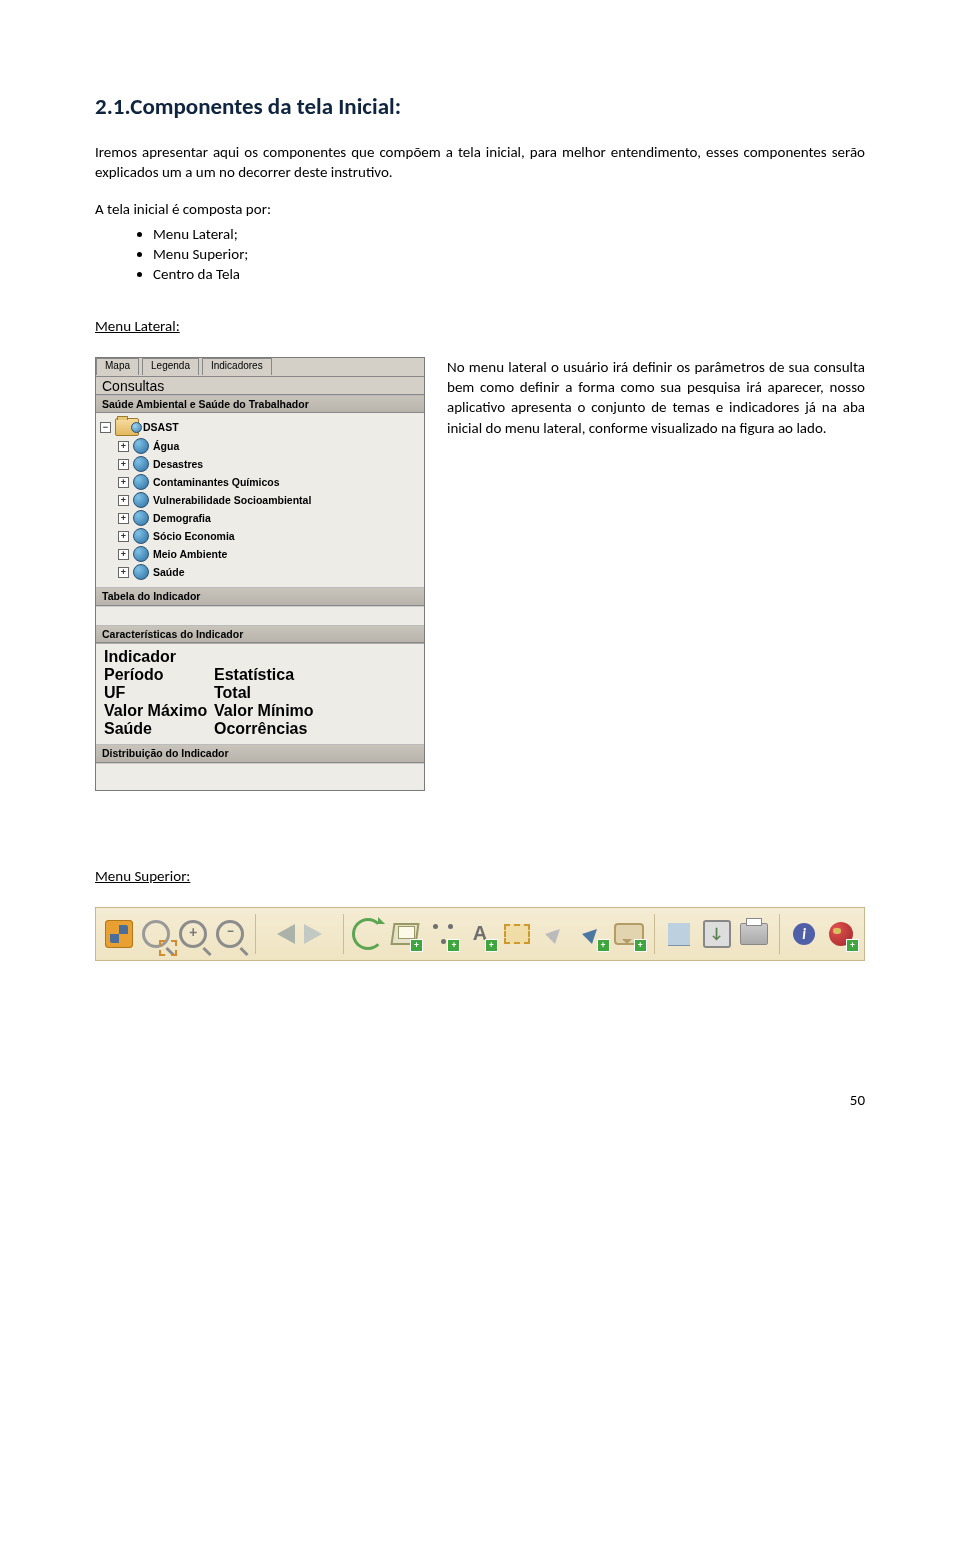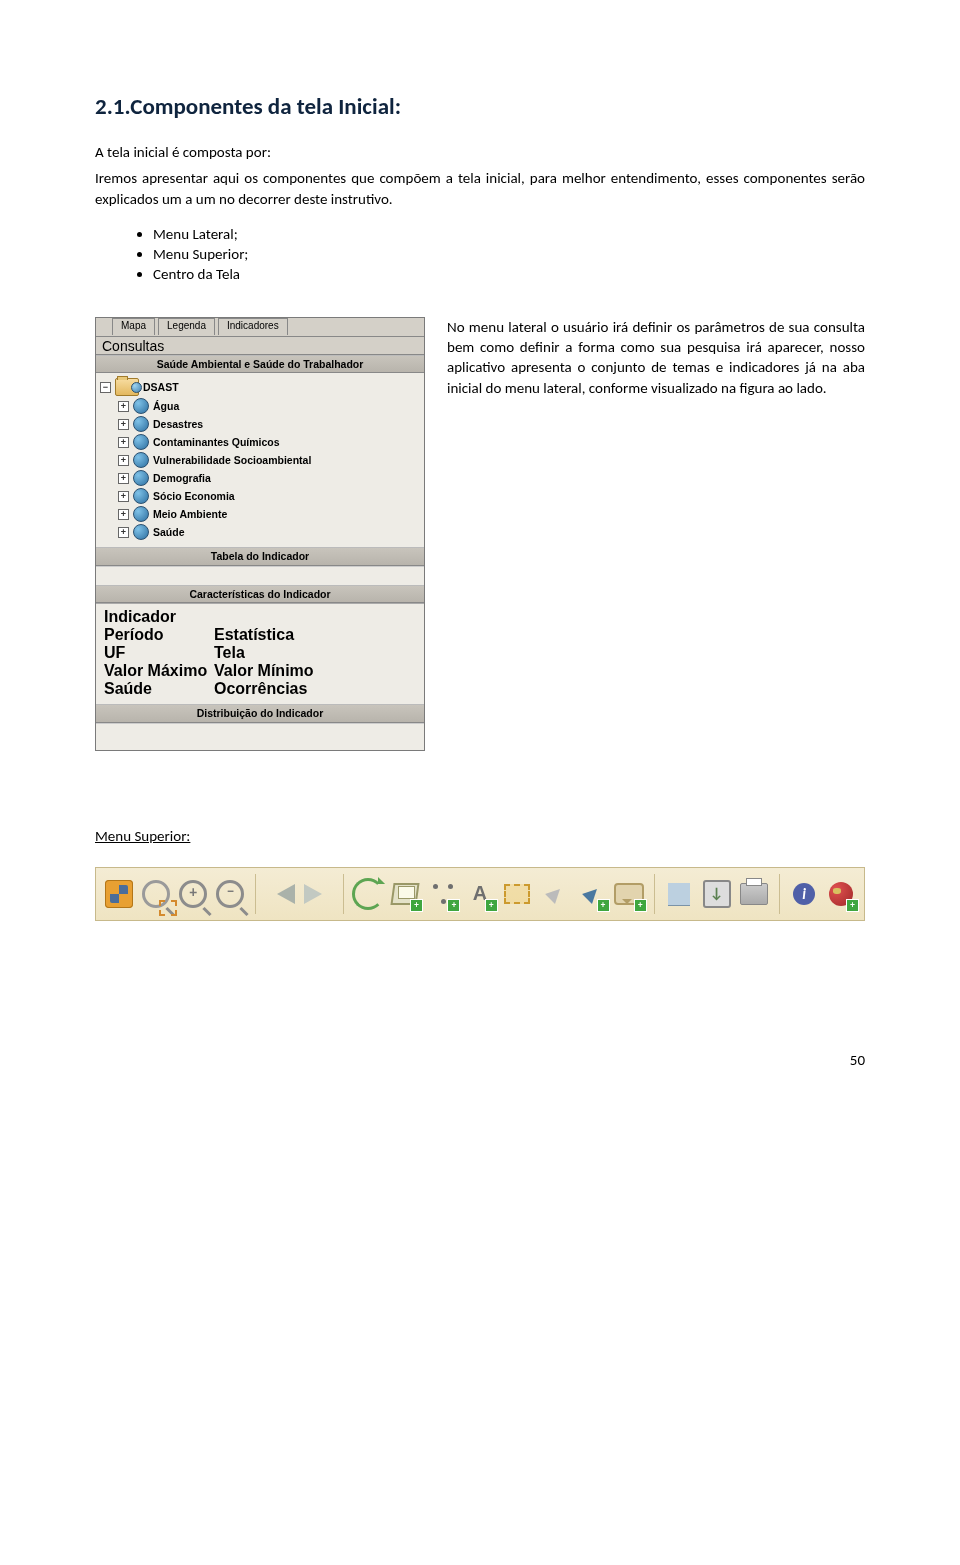--- a/index.html
+++ b/index.html
@@ -53,21 +53,20 @@
     background: #d4d0c8;
     font-family: Tahoma, Arial, sans-serif;
     font-size: 10.5px;
     line-height: 1;
   }
   .tabrow {
     display: flex;
     background: #d4d0c8;
     border-bottom: 1px solid #888;
     height: 18px;
-    padding-left: 16px;
   }
   .tab {
     border: 1px solid #888;
     border-bottom: none;
     padding: 2px 8px 0 8px;
     background: #d4d0c8;
     font-size: 10px;
     height: 14px;
   }
   .tab.sep { width: 3px; padding: 0; border: none; background: #d4d0c8; }
@@ -78,21 +77,20 @@
     font-size: 14px;
     height: 13px;
   }
   .sechead {
     background: linear-gradient(#c8c4bc, #b8b4ac);
     border-top: 1px solid #bbb;
     border-bottom: 1px solid #888;
     padding: 3px 6px;
     font-size: 10.5px;
     font-weight: bold;
-    text-align: center;
   }
   .treearea {
     background: #eeece6;
     padding: 4px 2px 6px 2px;
   }
   .treerow {
     display: flex;
     align-items: center;
     gap: 4px;
     padding: 1px 0 1px 2px;
@@ -179,30 +177,31 @@
 
   .pagenum { text-align: right; margin-top: 130px; font-size: 15px; color: #000; }
 </style>
 </head>
 <body>
 
 <div class="page">
 
   <h1 class="sec-title">2.1.Componentes da tela Inicial:</h1>
 
+  <p class="just">Iremos apresentar aqui os componentes que compõem a tela inicial, para melhor entendimento, esses componentes serão explicados um a um no decorrer deste instrutivo.</p>
+
   <p class="just" style="margin-bottom:6px;">A tela inicial é composta por:</p>
-
-  <p class="just">Iremos apresentar aqui os componentes que compõem a tela inicial, para melhor entendimento, esses componentes serão explicados um a um no decorrer deste instrutivo.</p>
 
   <ul class="bul">
     <li>Menu Lateral;</li>
     <li>Menu Superior;</li>
     <li>Centro da Tela</li>
   </ul>
 
+  <p class="sec-sub">Menu Lateral:</p>
 
   <div class="fig-with-text">
 
     <div class="side-fig panel">
       <div class="tabrow">
         <div class="tab">Mapa</div>
         <div class="tab sep"></div>
         <div class="tab">Legenda</div>
         <div class="tab sep"></div>
         <div class="tab">Indicadores</div>
@@ -276,21 +275,21 @@
           <div class="charrow">
             <div class="l">Indicador</div>
             <div class="r"></div>
           </div>
           <div class="charrow">
             <div class="l">Período</div>
             <div class="r">Estatística</div>
           </div>
           <div class="charrow">
             <div class="l">UF</div>
-            <div class="r">Tela</div>
+            <div class="r">Total</div>
           </div>
           <div class="charrow">
             <div class="l">Valor Máximo</div>
             <div class="r">Valor Mínimo</div>
           </div>
           <div class="charrow">
             <div class="l">Saúde</div>
             <div class="r">Ocorrências</div>
           </div>
         </div>

